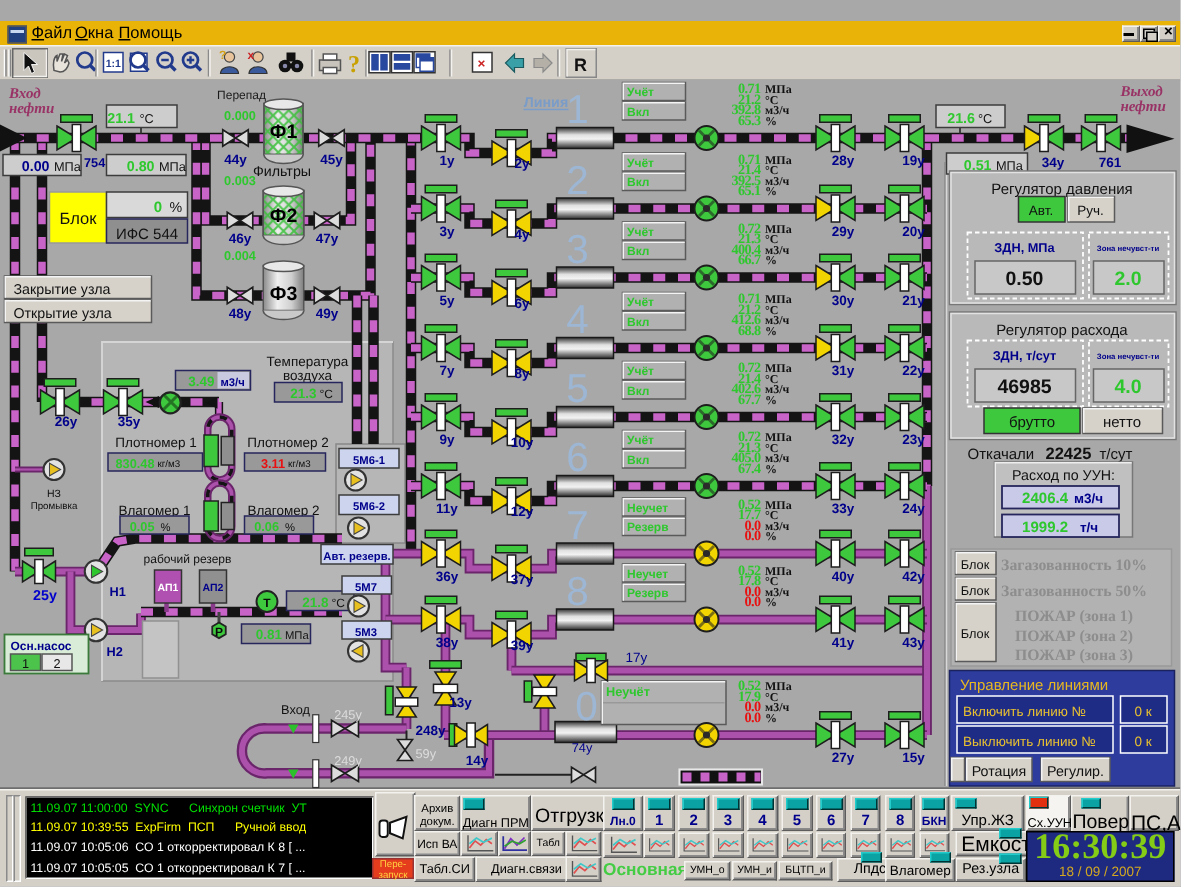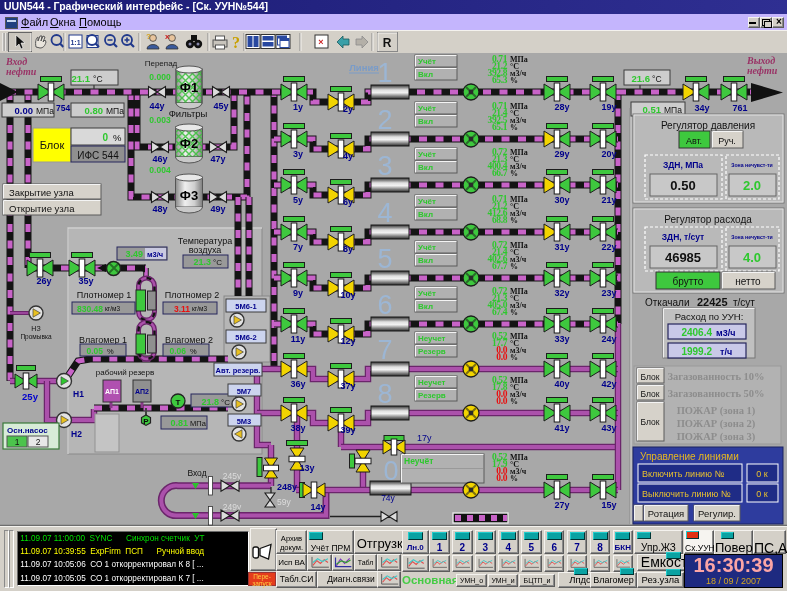--- a/index.html
+++ b/index.html
@@ -1,15 +1,14 @@
 <!DOCTYPE html>
 <html><head><meta charset="utf-8"><style>html,body{margin:0;padding:0}#scr{position:relative;width:787px;height:591px;background:#a8a8a8;font-family:"Liberation Sans",sans-serif;overflow:hidden}.a{position:absolute}.btn{position:absolute;background:#d4d0c8;border:1px solid;border-color:#f4f2ee #5c5c5c #5c5c5c #f4f2ee;box-shadow:inset -1px -1px 0 #8a8a8a;color:#000;text-align:center;font-family:"Liberation Sans",sans-serif;box-sizing:border-box;white-space:nowrap}.ind{position:absolute;background:#0aa2a2;border:1px solid #083;border-color:#2cc #033 #033 #2cc;box-sizing:border-box}</style></head><body>
 <div id="scr">
-    <div class="a" style="left:0;top:0;width:787px;height:14px;background:linear-gradient(90deg,#1b1b74,#2f2f92);color:#fff;font-size:10.5px;font-weight:bold;line-height:13.5px;padding-left:4px;box-sizing:border-box">UUN544 - Графический интерфейс - [Ск. УУН№544]</div>
-    <div class="a" style="left:0;top:14px;width:787px;height:16px;background:#c4b5fd;font-size:11px;color:#000">
+    <div class="a" style="left:0;top:14px;width:787px;height:16px;background:#eab308;font-size:11px;color:#000">
       <div class="a" style="left:5px;top:3px;width:11px;height:10px;background:#204080;border:1px solid #555">
         <div style="margin:2px 1px;height:2px;background:#c8d8f0"></div>
       </div>
       <span class="a" style="left:21px;top:2px"><u>Ф</u>айл</span>
       <span class="a" style="left:50px;top:2px"><u>О</u>кна</span>
       <span class="a" style="left:79px;top:2px"><u>П</u>омощь</span>
     </div>
     <div class="btn" style="left:747.5px;top:16.5px;width:12px;height:11px"></div>
     <div class="btn" style="left:759.7px;top:16.5px;width:12px;height:11px"></div>
     <div class="btn" style="left:772.4px;top:16.5px;width:12px;height:11px"></div>
@@ -951,21 +950,21 @@
     <div class="a" style="left:4px;top:530px;width:3px;height:56px;border:1px solid #8a8a8a;border-right-color:#fff;border-bottom-color:#fff"></div>
     <div class="a" style="left:9px;top:530px;width:3px;height:56px;border:1px solid #8a8a8a;border-right-color:#fff;border-bottom-color:#fff"></div>
     <div class="a" style="left:17px;top:531px;width:232px;height:55px;background:#000;border:1px solid;border-color:#6a6a6a #fff #fff #6a6a6a;box-sizing:border-box;overflow:hidden;font-size:8.2px;line-height:13.2px;white-space:pre"><div style="color:#00e000"> 11.09.07 11:00:00  SYNC      Синхрон счетчик  УТ</div><div style="color:#ffff00"> 11.09.07 10:39:55  ExpFirm  ПСП      Ручной ввод</div><div style="color:#fff"> 11.09.07 10:05:06  СО 1 откорректировал К 8 [ ...</div><div style="color:#fff"> 11.09.07 10:05:05  СО 1 откорректировал К 7 [ ...</div></div>
     <div class="btn" style="left:250px;top:528px;width:27px;height:43px"></div>
     <svg class="a" style="left:252px;top:543px" width="22" height="18" viewBox="0 0 22 18">
       <rect x="1" y="4" width="5.5" height="11" rx="2" fill="#fff" stroke="#111" stroke-width="1.3"></rect>
       <path d="M8,5.5 L19,1.5 L16.5,16 L8,12.5 Z" fill="#fff" stroke="#111" stroke-width="1.3"></path>
     </svg>
     <div class="a" style="left:248px;top:572px;width:28px;height:14px;background:#e43c1c;border:1px solid #933;color:#ffd040;font-size:6.5px;line-height:7px;text-align:center;box-sizing:border-box">Пере-<br>запуск</div>
     <div class="btn" style="left:276px;top:530px;width:31px;height:24px;font-size:7.6px;line-height:9px;padding-top:3px">Архив<br>докум.</div>
-    <div class="btn" style="left:307px;top:530px;width:47px;height:24px;font-size:8.5px;line-height:34px">Учёт ПРМ</div>
+    <div class="btn" style="left:307px;top:530px;width:47px;height:24px;font-size:8.5px;line-height:34px">Диагн ПРМ</div>
     <div class="ind" style="left:309px;top:532px;width:14px;height:8px"></div>
     <div class="btn" style="left:354px;top:530px;width:59px;height:24px;font-size:13px;line-height:26px">Отгрузка</div>
     <div class="btn" style="left:276px;top:554px;width:31px;height:17px;font-size:8px;line-height:15px">Исп ВА</div>
     <div class="btn" style="left:307px;top:554px;width:25px;height:17px"><svg width="100%" height="100%" viewBox="0 0 24 16">
         <path d="M4,2 L4,13 L22,13" stroke="#555" stroke-width="1" fill="none"></path>
         <polyline points="5,11 9,6 13,9 17,5 21,8" stroke="#e05050" stroke-width="1.2" fill="none"></polyline>
         <polyline points="5,8 10,4 15,7 21,4" stroke="#40c8c8" stroke-width="1.2" fill="none"></polyline>
       </svg></div>
     <div class="btn" style="left:332px;top:554px;width:22px;height:17px"><svg width="100%" height="100%" viewBox="0 0 24 16">
         <path d="M3,2 L3,13 L22,13" stroke="#3030a0" stroke-width="1.4" fill="none"></path>
@@ -1068,15 +1067,15 @@
     <div class="ind" style="left:666px;top:569px;width:15px;height:7px"></div>
     <div class="a" style="left:402px;top:574px;color:#44cc44;font-size:11.5px;font-weight:bold">Основная</div>
     <div class="btn" style="left:456px;top:574px;width:31px;height:13px;font-size:7px;line-height:11px">УМН_о</div>
     <div class="btn" style="left:488px;top:574px;width:30px;height:13px;font-size:7px;line-height:11px">УМН_и</div>
     <div class="btn" style="left:519px;top:574px;width:36px;height:13px;font-size:7px;line-height:11px">БЦТП_и</div>
     <div class="btn" style="left:558px;top:572px;width:44px;height:16px;font-size:9.5px;line-height:14px">Лпдс</div>
     <div class="ind" style="left:574px;top:568px;width:14px;height:7px"></div>
     <div class="btn" style="left:590px;top:572px;width:47px;height:16px;font-size:9px;line-height:14px">Влагомер</div>
     <div class="ind" style="left:620px;top:568px;width:14px;height:7px"></div>
     <div class="a" style="left:684px;top:554px;width:99px;height:34px;background:#1e2a80;border:1px solid #000;box-sizing:border-box;text-align:center">
-      <div style="color:#fca5a5;font-family:Liberation Sans, sans-serif;font-weight:bold;font-size:20px;line-height:21px">16:30:39</div>
+      <div style="color:#84cc16;font-family:Liberation Serif, serif;font-weight:bold;font-size:24px;line-height:21px">16:30:39</div>
       <div style="color:#d4a820;font-size:9px;line-height:10px">18 / 09 / 2007</div>
     </div>
   </div>
 </body></html>

